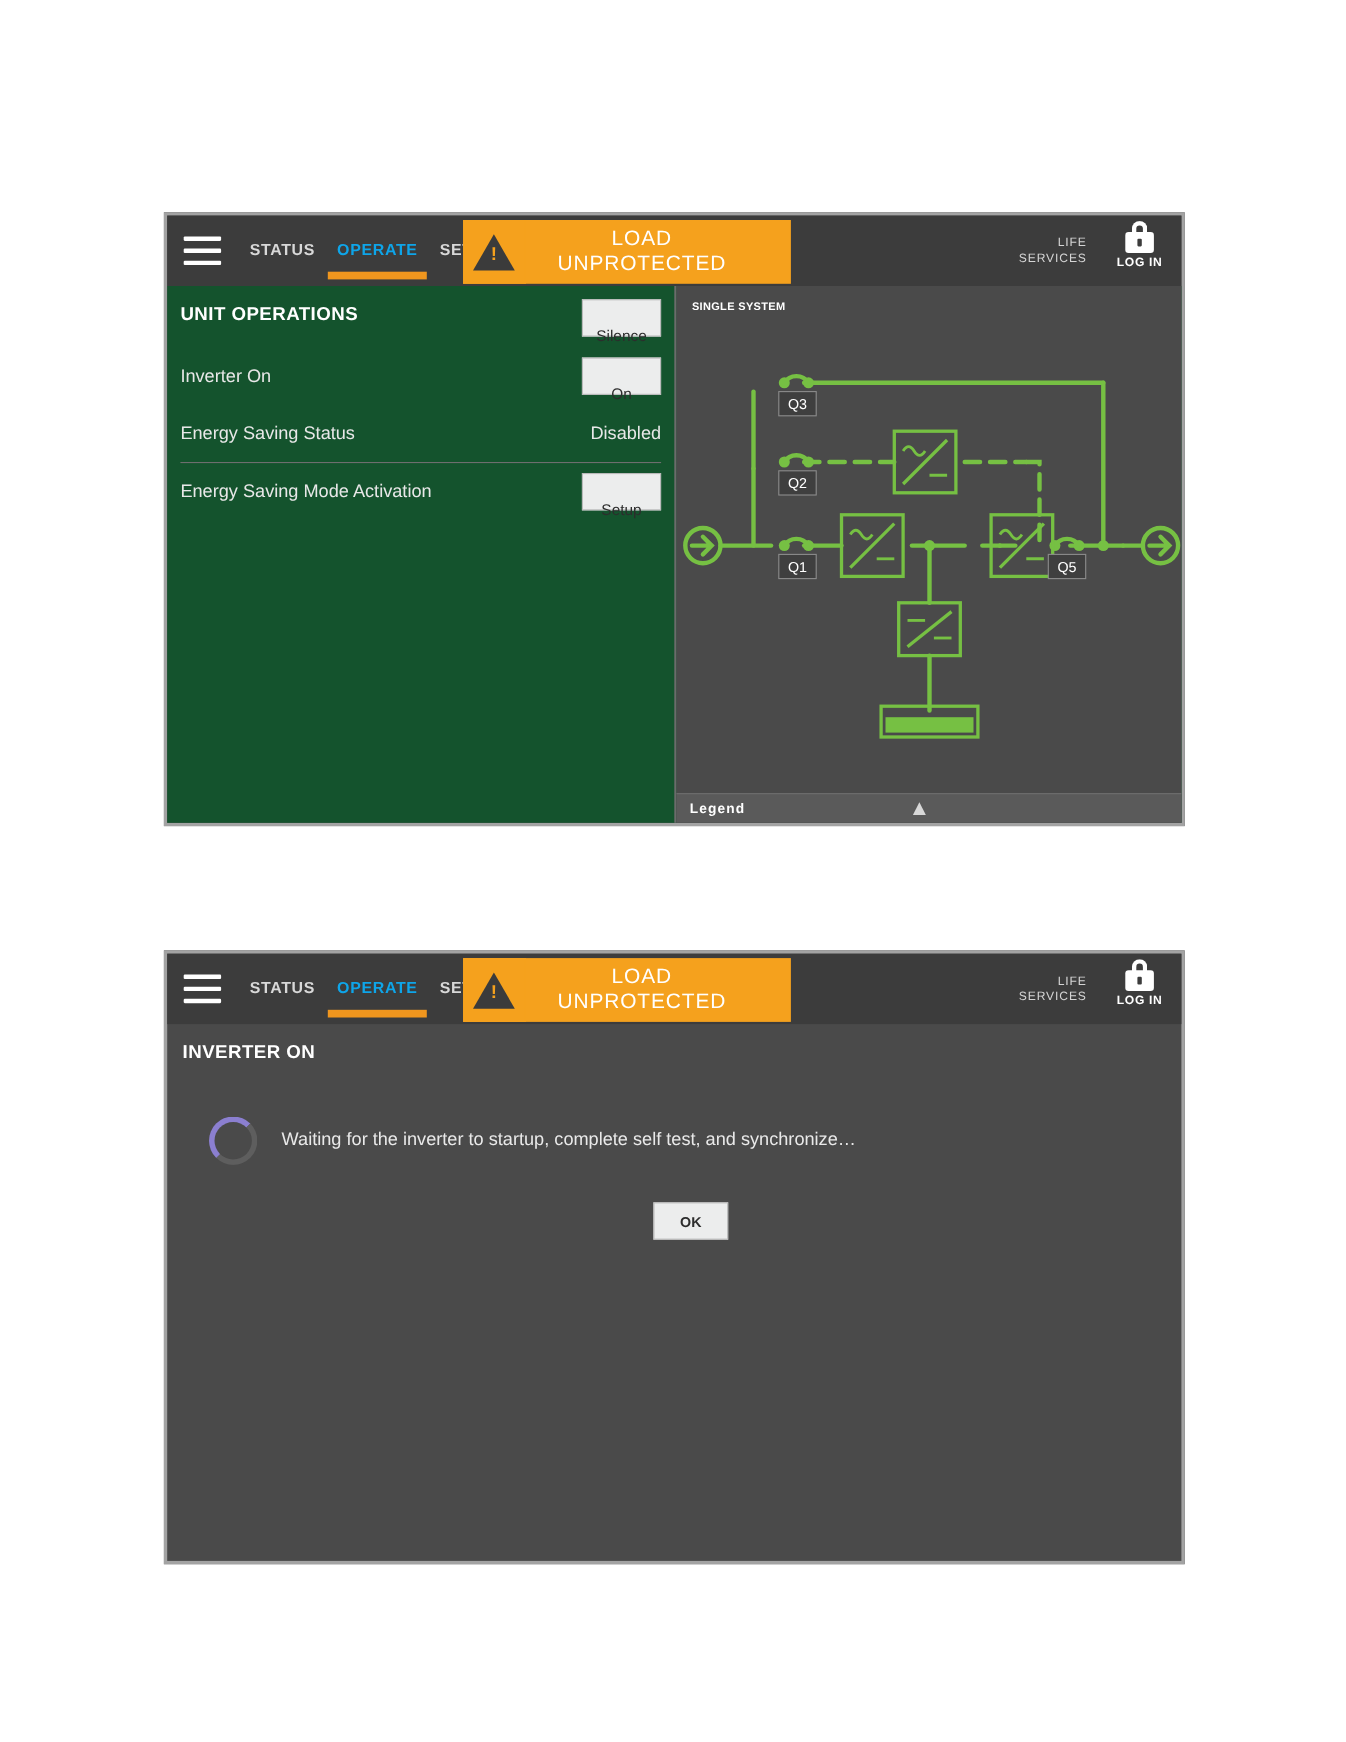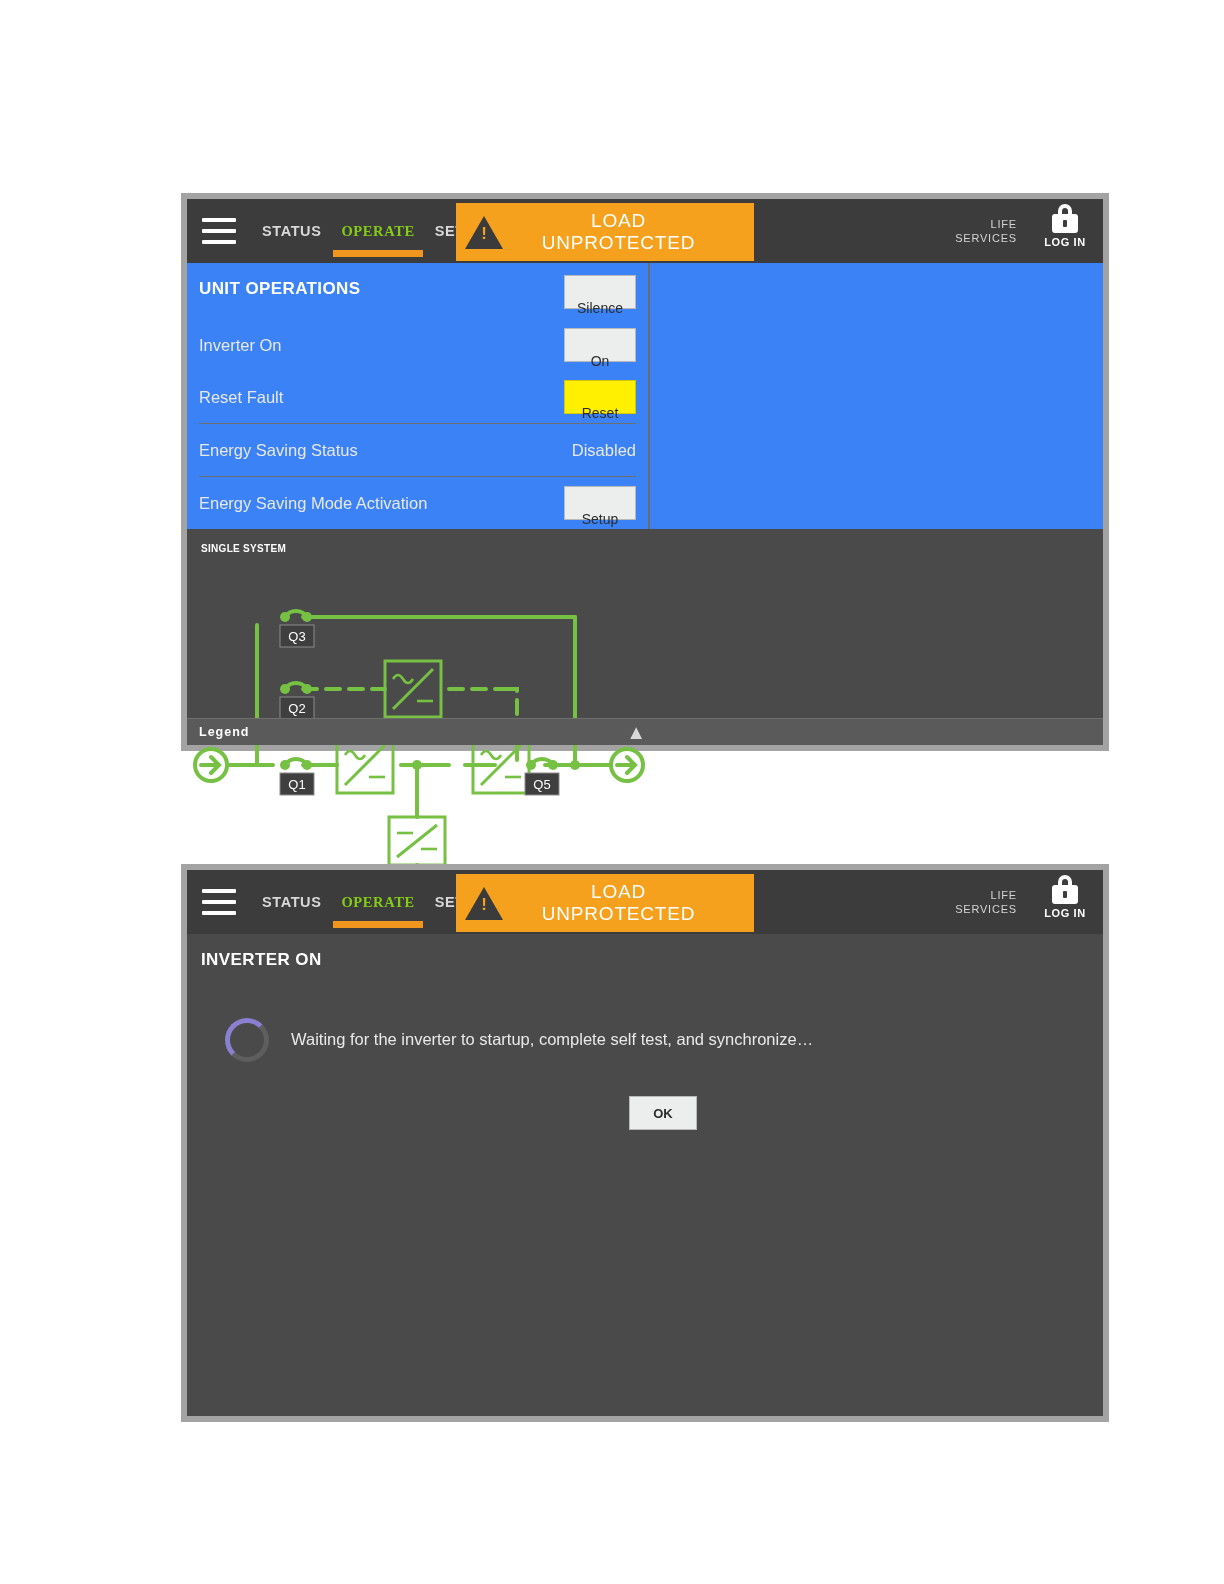--- a/index.html
+++ b/index.html
@@ -14,23 +14,22 @@
     position: relative;
     width: 1224px;
     height: 1584px;
     background: #ffffff;
   }
 
   
   .panel {
     position: absolute;
     background: #4a4a4a;
-    border: 6px solid #a3a3a3;
-    box-sizing: border-box;
-    margin-left: 32px;
+    border: 3px solid #a3a3a3;
+    box-sizing: border-box;
   }
   #panel-top  { left: 149px; top: 193px;  width: 928px; height: 558px; }
   #panel-bot  { left: 149px; top: 864px;  width: 928px; height: 558px; }
 
   
   .header {
     position: relative;
     height: 64px;
     background: #3c3c3c;
     display: flex;
@@ -62,21 +61,21 @@
     position: relative;
     display: flex;
     align-items: center;
     padding: 0 10px;
     font-size: 14.5px;
     letter-spacing: 0.6px;
     font-weight: bold;
     color: #d8d8d8;
     cursor: pointer;
   }
-  .navtab.active { color: #84cc16; font-family: Liberation Serif, serif; }
+  .navtab.active { color: #0ea5e9; }
   .navtab.active:after {
     content: "";
     position: absolute;
     left: 2px; right: 2px; bottom: 6px;
     height: 7px;
     background: #f0961e;
   }
   .alarmbar {
     position: absolute;
     left: 269px;
@@ -181,22 +180,21 @@
     font-size: 11px;
     font-weight: bold;
     letter-spacing: 0.6px;
   }
 
   
   .body {
     position: relative;
     height: calc(100% - 64px);
     display: flex;
-    background: #3b82f6;
-    flex-direction: column;
+    background: #14532d;
   }
   .left-pane {
     width: 463px;
     box-sizing: border-box;
     border-right: 2px solid #6b6b6b;
     padding: 0;
   }
   .right-pane {
     flex: 1;
     position: relative;
@@ -382,24 +380,20 @@
             <div class="btn">Silence</div>
           </div>
         </div>
 
         <div class="op-row">
           <div class="label">Inverter On</div>
           <div class="btn">On</div>
         </div>
 
 
-        <div class="op-row sep">
-          <div class="label">Reset Fault</div>
-          <div class="btn yellow">Reset</div>
-        </div>
 
         <div class="op-row sep">
           <div class="label">Energy Saving Status</div>
           <div class="val">Disabled</div>
         </div>
 
         <div class="op-row">
           <div class="label">Energy Saving Mode Activation</div>
           <div class="btn">Setup</div>
         </div>

